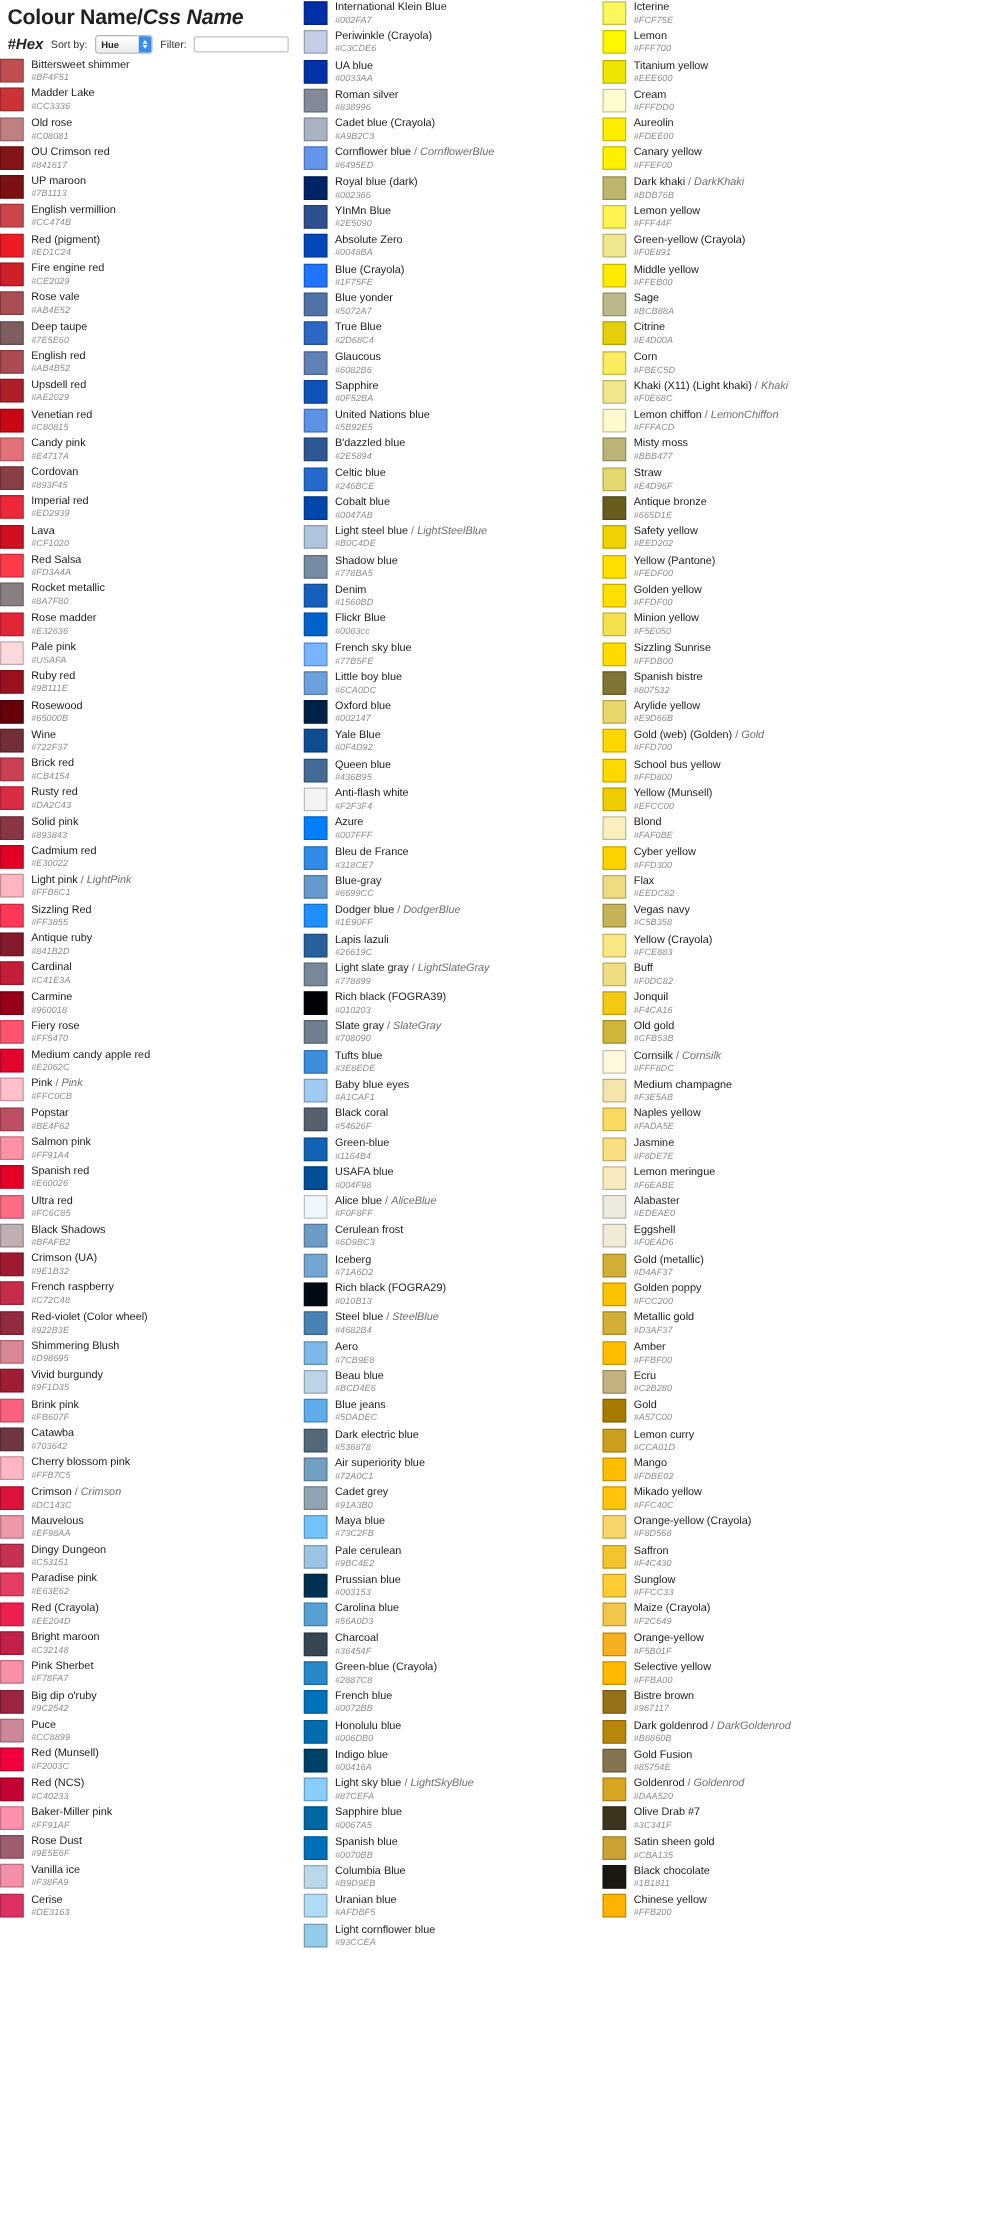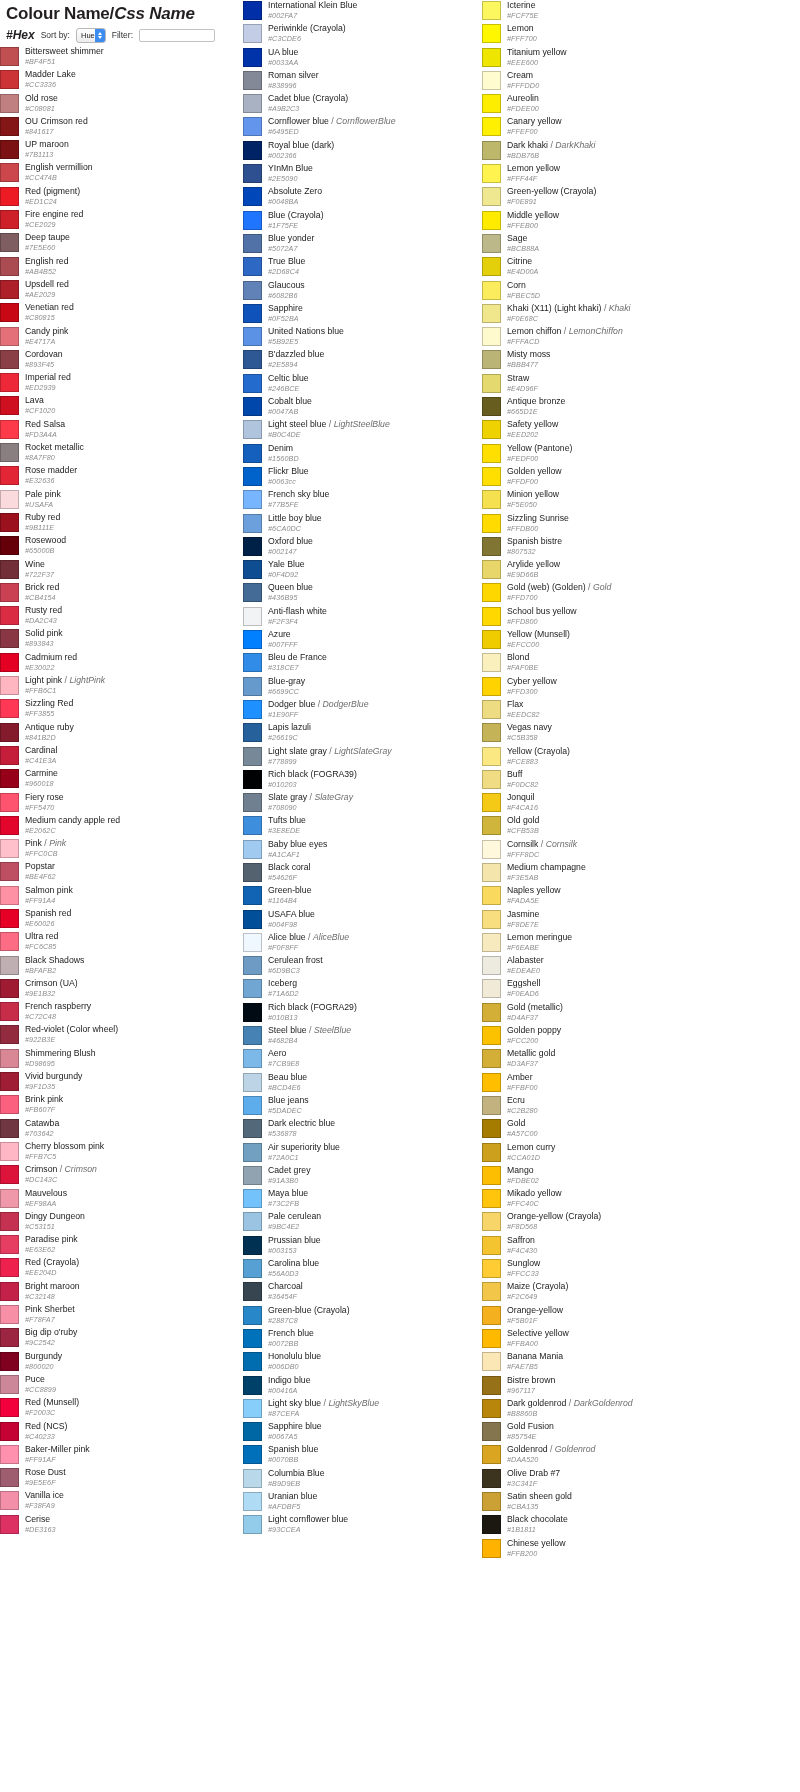--- a/index.html
+++ b/index.html
@@ -67,23 +67,24 @@
     align-items: center;
     border: 1px solid #b8b8b8;
     border-radius: 3px;
     background: linear-gradient(#ffffff, #ececec);
     height: 13px;
     padding: 0 0 0 4px;
     font-size: 7.5px;
     color: #222;
   }
   .select-box .sel-val {
-    padding-right: 0;
+    padding-right: 16px;
     line-height: 13px;
     white-space: nowrap;
+    font-weight: bold;
   }
   .select-arrow {
     width: 10px;
     height: 13px;
     background: #3b8cf0;
     border-radius: 0 2px 2px 0;
     position: relative;
     flex: 0 0 auto;
   }
   .select-arrow::before,
@@ -237,20 +238,27 @@
         </div>
       </div>
       <div class="swatch-row">
         <div class="swatch" style="background-color: rgb(206, 32, 41);"></div>
         <div class="labels">
           <div class="cname"><span>Fire engine red</span></div>
           <div class="chex">#CE2029</div>
         </div>
       </div>
       <div class="swatch-row">
+        <div class="swatch" style="background-color: rgb(171, 78, 82);"></div>
+        <div class="labels">
+          <div class="cname"><span>Rose vale</span></div>
+          <div class="chex">#AB4E52</div>
+        </div>
+      </div>
+      <div class="swatch-row">
         <div class="swatch" style="background-color: rgb(126, 94, 96);"></div>
         <div class="labels">
           <div class="cname"><span>Deep taupe</span></div>
           <div class="chex">#7E5E60</div>
         </div>
       </div>
       <div class="swatch-row">
         <div class="swatch" style="background-color: rgb(171, 75, 82);"></div>
         <div class="labels">
           <div class="cname"><span>English red</span></div>
@@ -573,27 +581,20 @@
         </div>
       </div>
       <div class="swatch-row">
         <div class="swatch" style="background-color: rgb(156, 37, 66);"></div>
         <div class="labels">
           <div class="cname"><span>Big dip o'ruby</span></div>
           <div class="chex">#9C2542</div>
         </div>
       </div>
       <div class="swatch-row">
-        <div class="swatch" style="background-color: rgb(128, 0, 32);"></div>
-        <div class="labels">
-          <div class="cname"><span>Burgundy</span></div>
-          <div class="chex">#800020</div>
-        </div>
-      </div>
-      <div class="swatch-row">
         <div class="swatch" style="background-color: rgb(204, 136, 153);"></div>
         <div class="labels">
           <div class="cname"><span>Puce</span></div>
           <div class="chex">#CC8899</div>
         </div>
       </div>
       <div class="swatch-row">
         <div class="swatch" style="background-color: rgb(242, 0, 60);"></div>
         <div class="labels">
           <div class="cname"><span>Red (Munsell)</span></div>
@@ -764,20 +765,27 @@
         </div>
       </div>
       <div class="swatch-row">
         <div class="swatch" style="background-color: rgb(176, 196, 222);"></div>
         <div class="labels">
           <div class="cname"><span>Light steel blue</span><span class="sep"> / </span><span class="css">LightSteelBlue</span></div>
           <div class="chex">#B0C4DE</div>
         </div>
       </div>
       <div class="swatch-row">
+        <div class="swatch" style="background-color: rgb(119, 139, 165);"></div>
+        <div class="labels">
+          <div class="cname"><span>Shadow blue</span></div>
+          <div class="chex">#778BA5</div>
+        </div>
+      </div>
+      <div class="swatch-row">
         <div class="swatch" style="background-color: rgb(21, 96, 189);"></div>
         <div class="labels">
           <div class="cname"><span>Denim</span></div>
           <div class="chex">#1560BD</div>
         </div>
       </div>
       <div class="swatch-row">
         <div class="swatch" style="background-color: rgb(0, 99, 204);"></div>
         <div class="labels">
           <div class="cname"><span>Flickr Blue</span></div>
@@ -1498,27 +1506,20 @@
         <div class="labels">
           <div class="cname"><span>Orange-yellow</span></div>
           <div class="chex">#F5B01F</div>
         </div>
       </div>
       <div class="swatch-row">
         <div class="swatch" style="background-color: rgb(255, 186, 0);"></div>
         <div class="labels">
           <div class="cname"><span>Selective yellow</span></div>
           <div class="chex">#FFBA00</div>
-        </div>
-      </div>
-      <div class="swatch-row">
-        <div class="swatch" style="background-color: rgb(250, 231, 181);"></div>
-        <div class="labels">
-          <div class="cname"><span>Banana Mania</span></div>
-          <div class="chex">#FAE7B5</div>
         </div>
       </div>
       <div class="swatch-row">
         <div class="swatch" style="background-color: rgb(150, 113, 23);"></div>
         <div class="labels">
           <div class="cname"><span>Bistre brown</span></div>
           <div class="chex">#967117</div>
         </div>
       </div>
       <div class="swatch-row">

